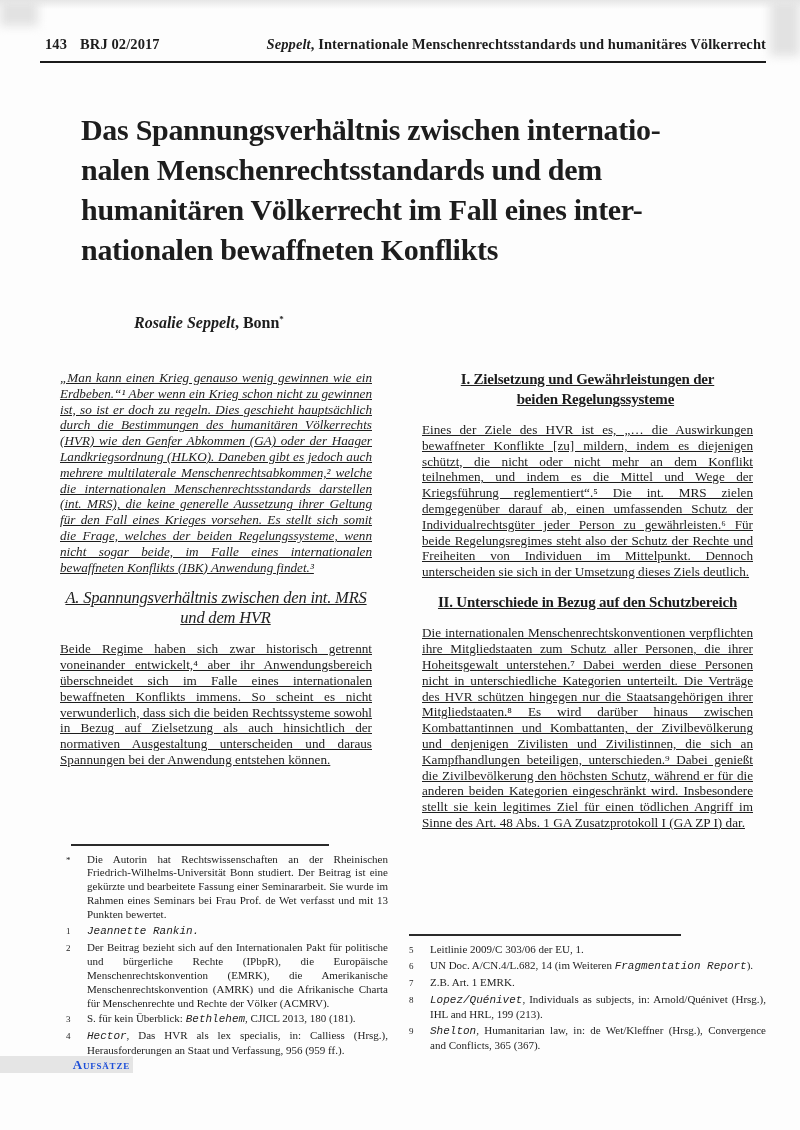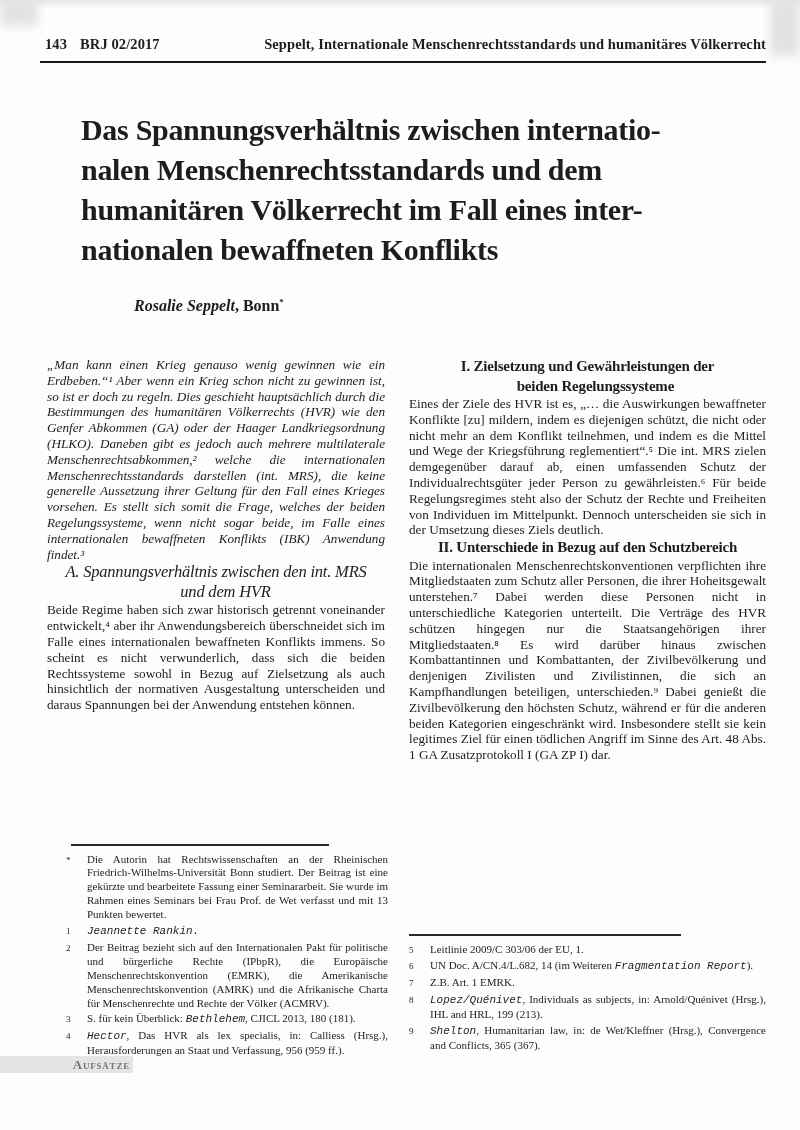--- a/index.html
+++ b/index.html
@@ -13,36 +13,36 @@
     background:linear-gradient(to bottom,#e6e6e6,rgba(253,253,253,0));}
   .scan-edge-left{position:absolute;top:0;left:0;width:38px;height:26px;background:#e2e2e2;filter:blur(5px);}
   .scan-edge-right{position:absolute;top:0;right:0;width:30px;height:56px;background:#e2e2e2;filter:blur(5px);}
 
   .header{
     position:absolute; top:36px; left:45px; width:721px;
     display:flex; justify-content:space-between; align-items:baseline;
     font-size:14.5px; font-weight:bold; letter-spacing:0.1px;
   }
   .header-left{display:flex; gap:13px;}
-  .rh-author{}
+  .rh-author{font-style:italic;}
   .header-rule{position:absolute; top:61px; left:40px; width:726px; height:2px; background:#1b1b1b;}
 
   .title{
     position:absolute; top:103px; left:74px; width:692px;
     margin:7px; font-size:30px; font-weight:bold; line-height:40px;
     letter-spacing:-0.3px; white-space:pre;
   }
-  .author-line{position:absolute; top:297px; left:134px; font-size:16px; font-weight:bold;}
+  .author-line{position:absolute; top:314px; left:134px; font-size:16px; font-weight:bold;}
   .author-name{font-style:italic;}
   .note-mark{font-size:9px; vertical-align:super; line-height:0;}
 
   .col{position:absolute; top:357px; text-align:justify; font-size:13.2px; line-height:15.8px;}
   .col-left{left:47px; width:338px;}
   .col-right{left:409px; width:357px;}
-  .col p, .col h2{margin:0;}
+  .col p, .col h2{margin:13px;text-decoration:underline;}
 
   .opening-quote{font-style:italic;}
   .section-heading{
     font-size:15px; font-weight:bold; line-height:19.5px; text-align:center;
     letter-spacing:-0.2px; white-space:pre-line;
     padding-left:1.05em; text-indent:-1.05em;
   }
   .heading-italic{font-style:italic; font-weight:normal; font-size:16.5px; line-height:20px;
     padding-left:1.15em; text-indent:-1.15em;}
   .heading-a{margin-top:30px;}
@@ -58,21 +58,21 @@
   .footnote{display:flex; margin-bottom:2px;}
   .fn-marker{flex:0 0 21px; font-size:9px; padding-top:1px;}
   .fn-text{flex:1;}
   .it{font-style:italic;font-family:Liberation Mono, monospace;}
 
   .footer-bar{
     position:absolute; left:0; top:1056px; width:133px; height:17px;
     background:#e5e5e5; display:flex; align-items:center; justify-content:flex-end;
     padding-right:3px; box-sizing:border-box;
   }
-  .footer-label{font-variant:small-caps; font-weight:bold; font-size:13px; letter-spacing:0.8px; color:#737373;}
+  .footer-label{font-variant:small-caps; font-weight:bold; font-size:13px; letter-spacing:0.8px; color:#1d4ed8;}
 </style>
 </head>
 <body>
 
 <div class="page">
 
   <div class="scan-edge-top"></div>
   <div class="scan-edge-left"></div>
   <div class="scan-edge-right"></div>
 

